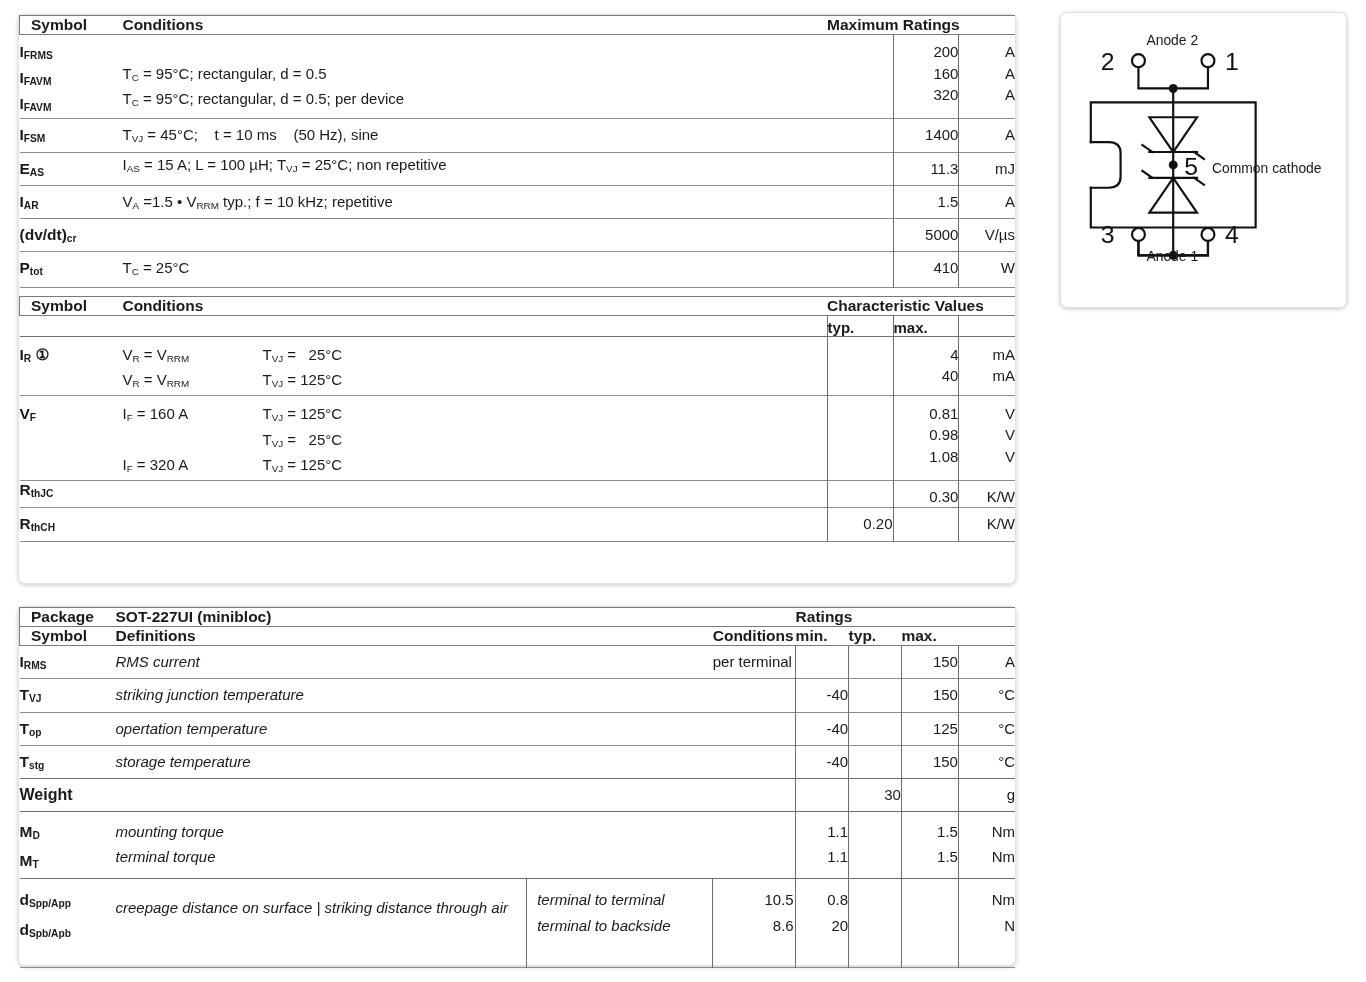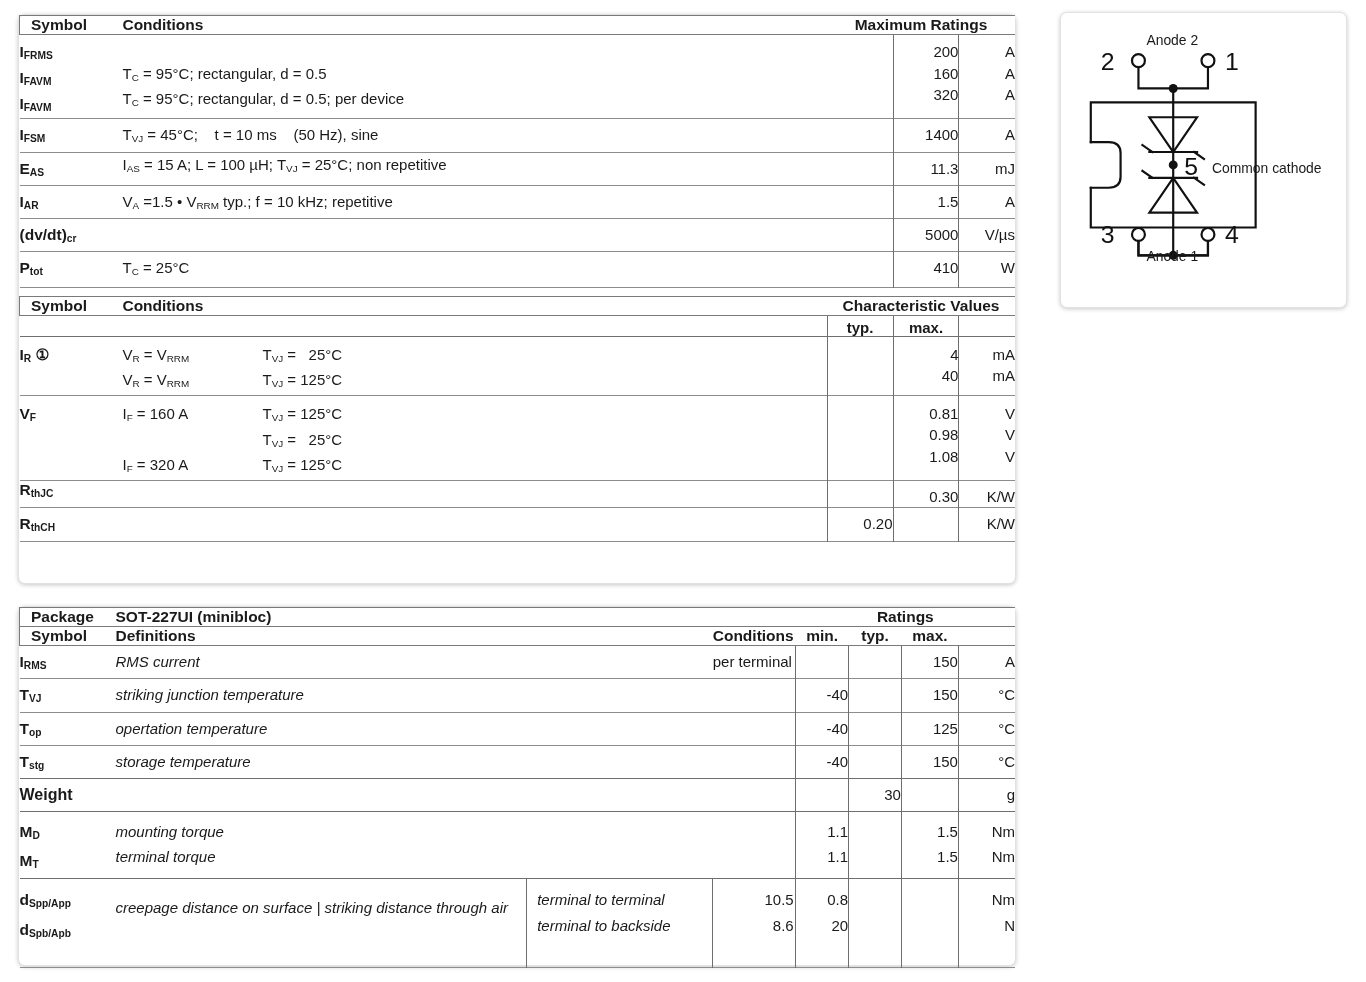--- a/index.html
+++ b/index.html
@@ -75,27 +75,26 @@
   .ital { font-style: italic; }
 
   sub { font-size: 0.66em; font-weight: bold; vertical-align: -0.22em; }
   .cond sub { font-weight: normal; }
 
   .vline { border-left: 1.2px solid #6e6e6e; }
   .line-cell { line-height: 21.5px; }
 
   
   .spanhead {
-    text-align: center;
     font-weight: bold;
     font-size: 15.5px;
     padding-bottom: 5px;
   }
   .subhead {
-    text-align: center;
+    text-align: left;
     font-weight: bold;
     font-size: 15px;
     padding-right: 9px;
     padding-bottom: 3px;
   }
   .footnote { font-size: 14.5px; padding-left: 11px; padding-top: 5px; padding-bottom: 5px; }
 
   
   .sch-wrap { position: absolute; inset: 0; }
   .sch-label { font-size: 14px; fill: #1a1a1a; font-family: "Liberation Sans", sans-serif; }

